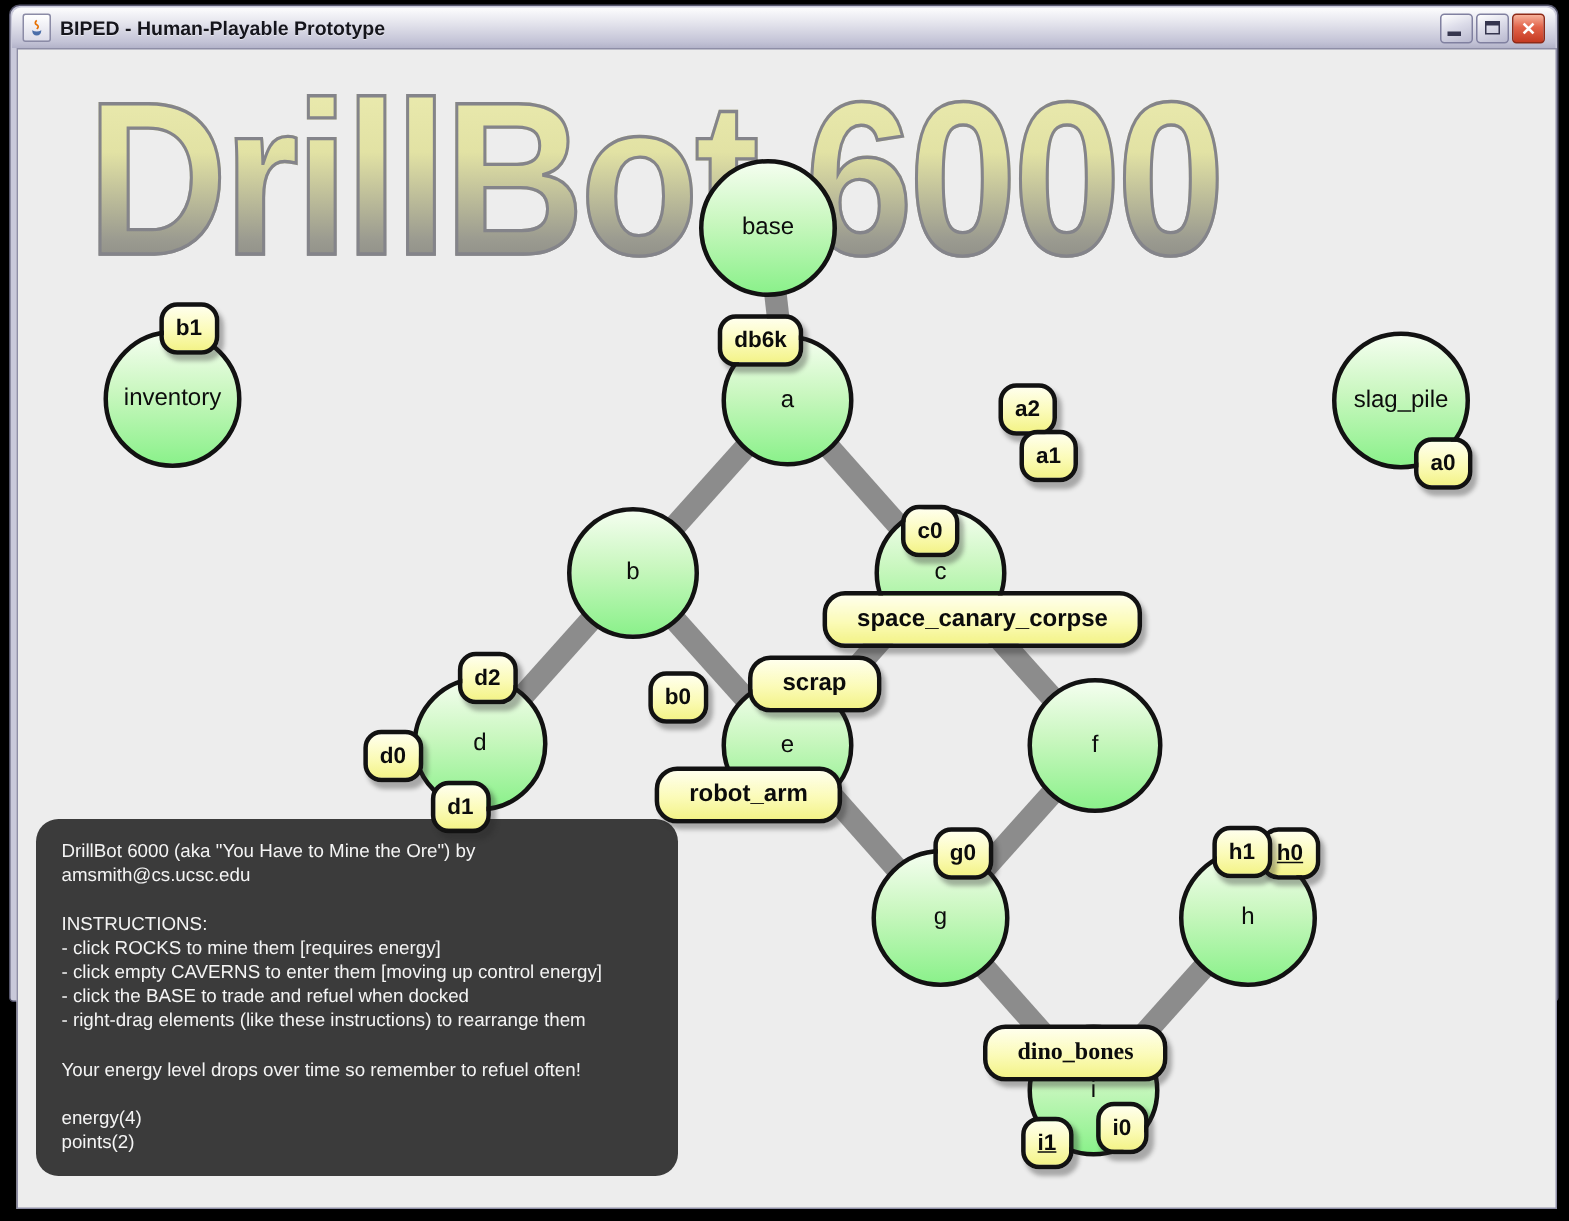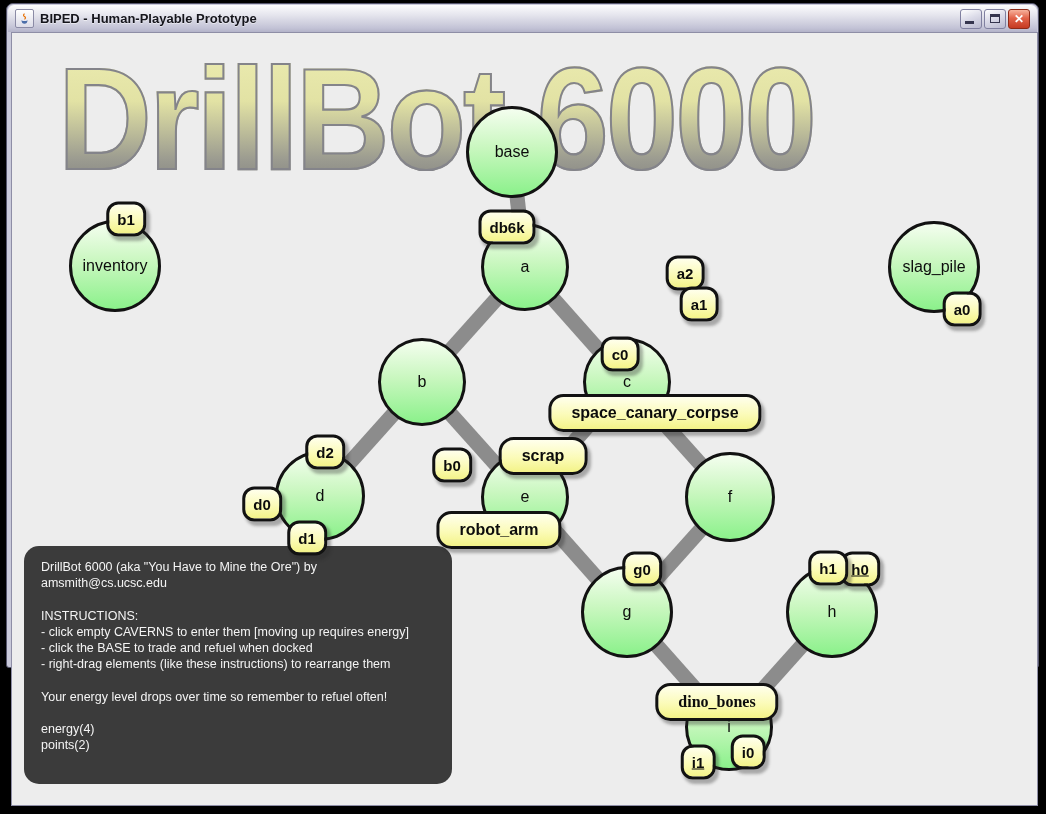--- a/index.html
+++ b/index.html
@@ -83,21 +83,22 @@
         <line x1="513" y1="464" x2="615" y2="579"></line>
         <line x1="718" y1="464" x2="615" y2="579"></line>
         <line x1="615" y1="579" x2="717" y2="694"></line>
         <line x1="820" y1="579" x2="717" y2="694"></line>
       </svg>
     <div class="panel">
       <div>
           <div>DrillBot 6000 (aka "You Have to Mine the Ore") by amsmith@cs.ucsc.edu</div>
           <div>&nbsp;</div>
           <div>INSTRUCTIONS:</div>
-          <div>- click empty CAVERNS to enter them [moving up requires energy]</div>
+          <div>- click ROCKS to mine them [requires energy]</div>
+          <div>- click empty CAVERNS to enter them [moving up control energy]</div>
           <div>- click the BASE to trade and refuel when docked</div>
           <div>- right-drag elements (like these instructions) to rearrange them</div>
           <div>&nbsp;</div>
           <div>Your energy level drops over time so remember to refuel often!</div>
           <div>&nbsp;</div>
           <div>energy(4)</div>
           <div>points(2)</div>
         </div>
     </div>
   <div class="cavern" style="left: 454px; top: 73px; width: 92px; height: 92px;">base</div>

